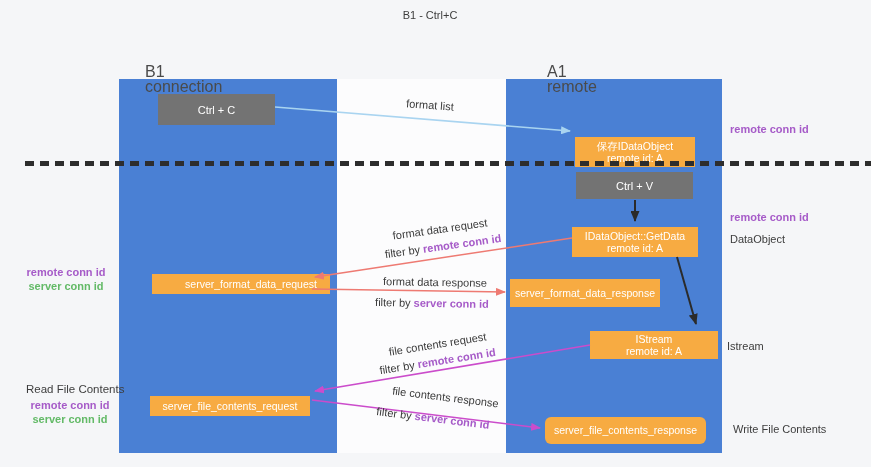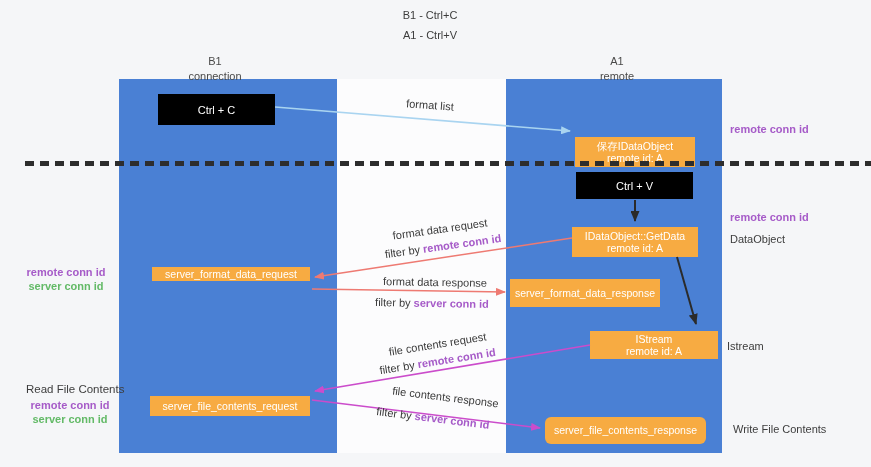--- a/index.html
+++ b/index.html
@@ -6,35 +6,35 @@
   body{font-family:"Liberation Sans",sans-serif;background:#eef0f3;}
   .canvas{position:relative;width:871px;height:467px;background:#f5f6f8;overflow:hidden;}
 
   .mid-strip{position:absolute;left:337px;top:79px;width:169px;height:374px;background:#fcfcfd;z-index:1;}
   .column{position:absolute;top:79px;height:374px;background:#4a80d4;z-index:2;}
   .column.left{left:119px;width:218px;}
   .column.right{left:506px;width:216px;}
 
   .title{position:absolute;left:300px;top:5px;width:260px;text-align:center;
          font-size:11px;line-height:20px;color:#3c3c3c;z-index:6;}
-  .col-header{position:absolute;top:54px;width:140px;text-align:center;
-              font-size:11px;line-height:15px;color:#4a4a4a;z-index:6;}
+  .col-header{position:absolute;top:64px;width:140px;text-align:left;
+              font-size:16px;line-height:15px;color:#4a4a4a;z-index:6;}
   .col-header.b1{left:145px;}
   .col-header.a1{left:547px;}
 
   .node{position:absolute;display:flex;flex-direction:column;align-items:center;
         justify-content:center;color:#ffffff;z-index:4;text-align:center;}
-  .node.green{background:#000000;font-size:11px;}
+  .node.green{background:#737373;font-size:11px;}
   .node.orange{background:#f7ab42;font-size:10.5px;line-height:12.5px;}
 
   .n-ctrl-c{left:158px;top:94px;width:117px;height:31px;}
   .n-save{left:575px;top:119px;width:120px;height:30px;margin-top:18px;}
   .n-ctrl-v{left:576px;top:172px;width:117px;height:27px;}
   .n-getdata{left:572px;top:227px;width:126px;height:30px;}
-  .n-fmt-req{left:152px;top:267px;width:158px;height:14px;}
+  .n-fmt-req{left:152px;top:274px;width:158px;height:20px;padding-left:20px;}
   .n-fmt-resp{left:510px;top:279px;width:150px;height:28px;}
   .n-istream{left:590px;top:331px;width:128px;height:28px;}
   .n-file-req{left:150px;top:396px;width:160px;height:20px;}
   .n-file-resp{left:545px;top:417px;width:161px;height:27px;border-radius:6px;}
 
   .arrows{position:absolute;left:0;top:0;width:871px;height:467px;z-index:5;pointer-events:none;}
 
   .dashed-divider{position:absolute;left:25px;top:161px;width:846px;height:5px;z-index:7;
     background:repeating-linear-gradient(90deg,#2d2d2d 0 9px,transparent 9px 15px);}
 
@@ -64,21 +64,20 @@
   .lg-bottom{left:20px;top:398px;}
   .sl-read{left:26px;top:383px;font-size:11.5px;}
 </style>
 </head>
 <body>
 
 <div class="canvas">
 
   <div class="title">
     <div>B1 - Ctrl+C</div>
-    <div>A1 - Ctrl+V</div>
   </div>
 
   <div class="col-header b1">
     <div>B1</div>
     <div>connection</div>
   </div>
   <div class="col-header a1">
     <div>A1</div>
     <div>remote</div>
   </div>

